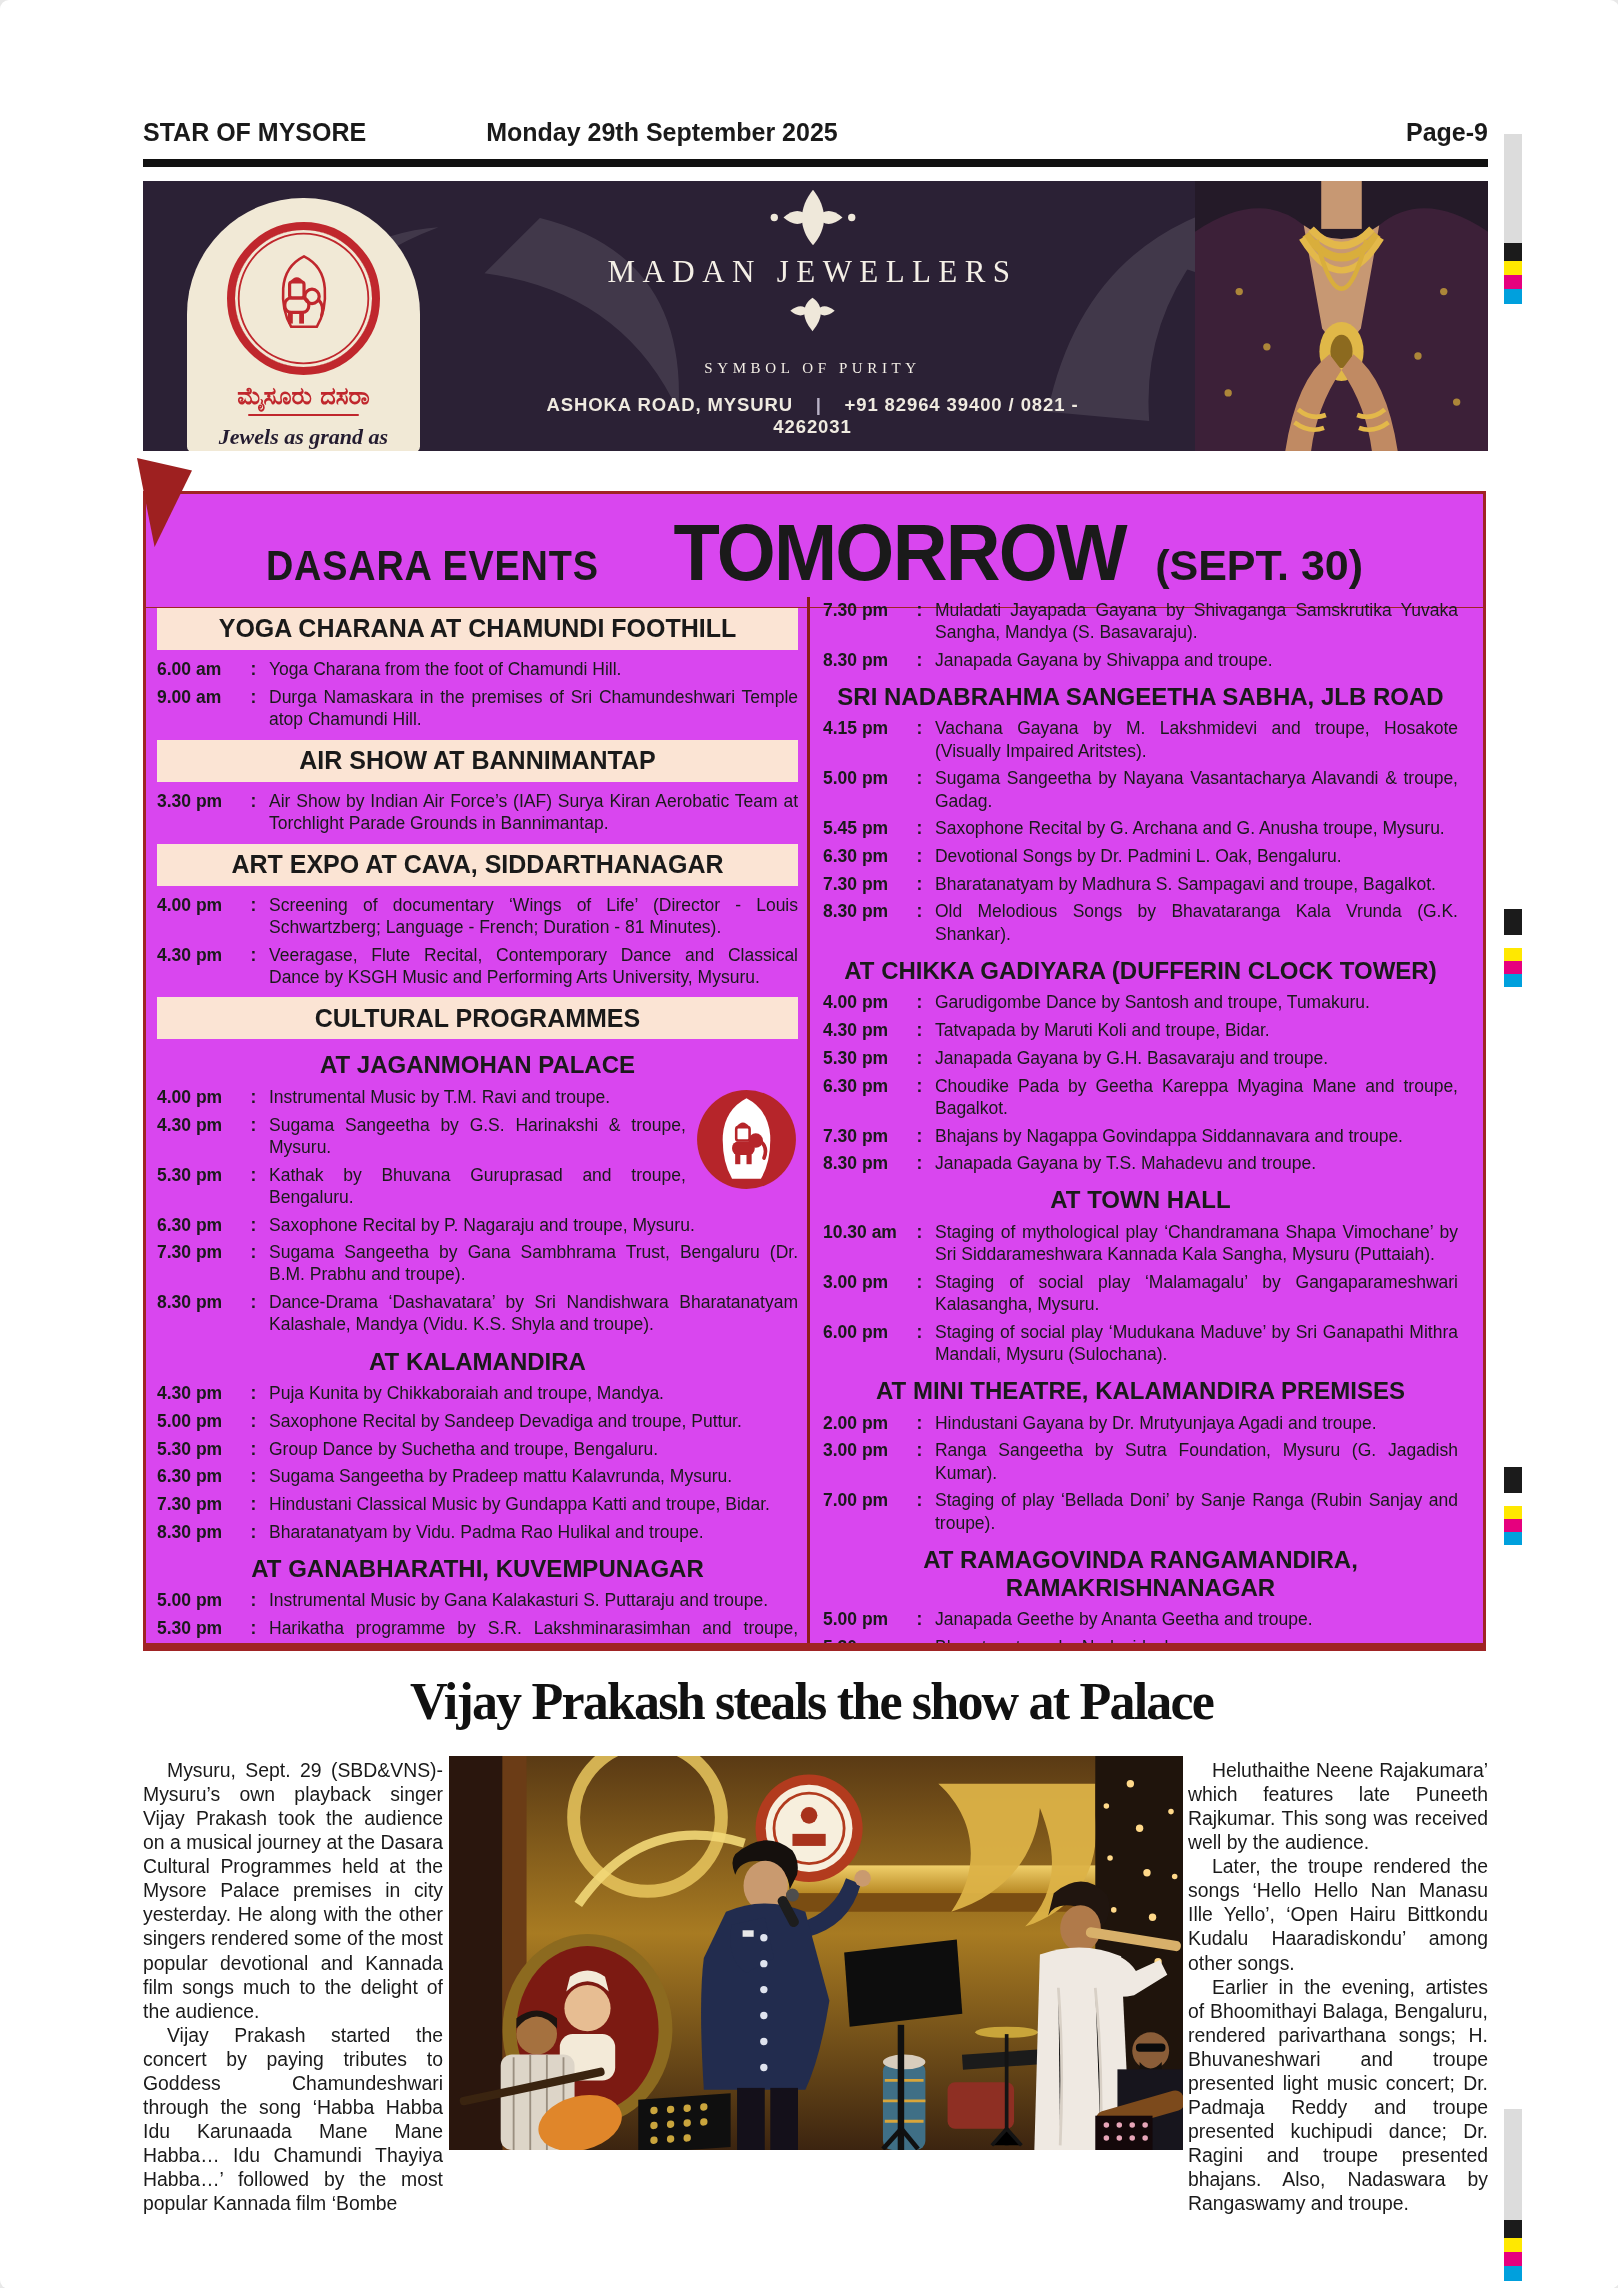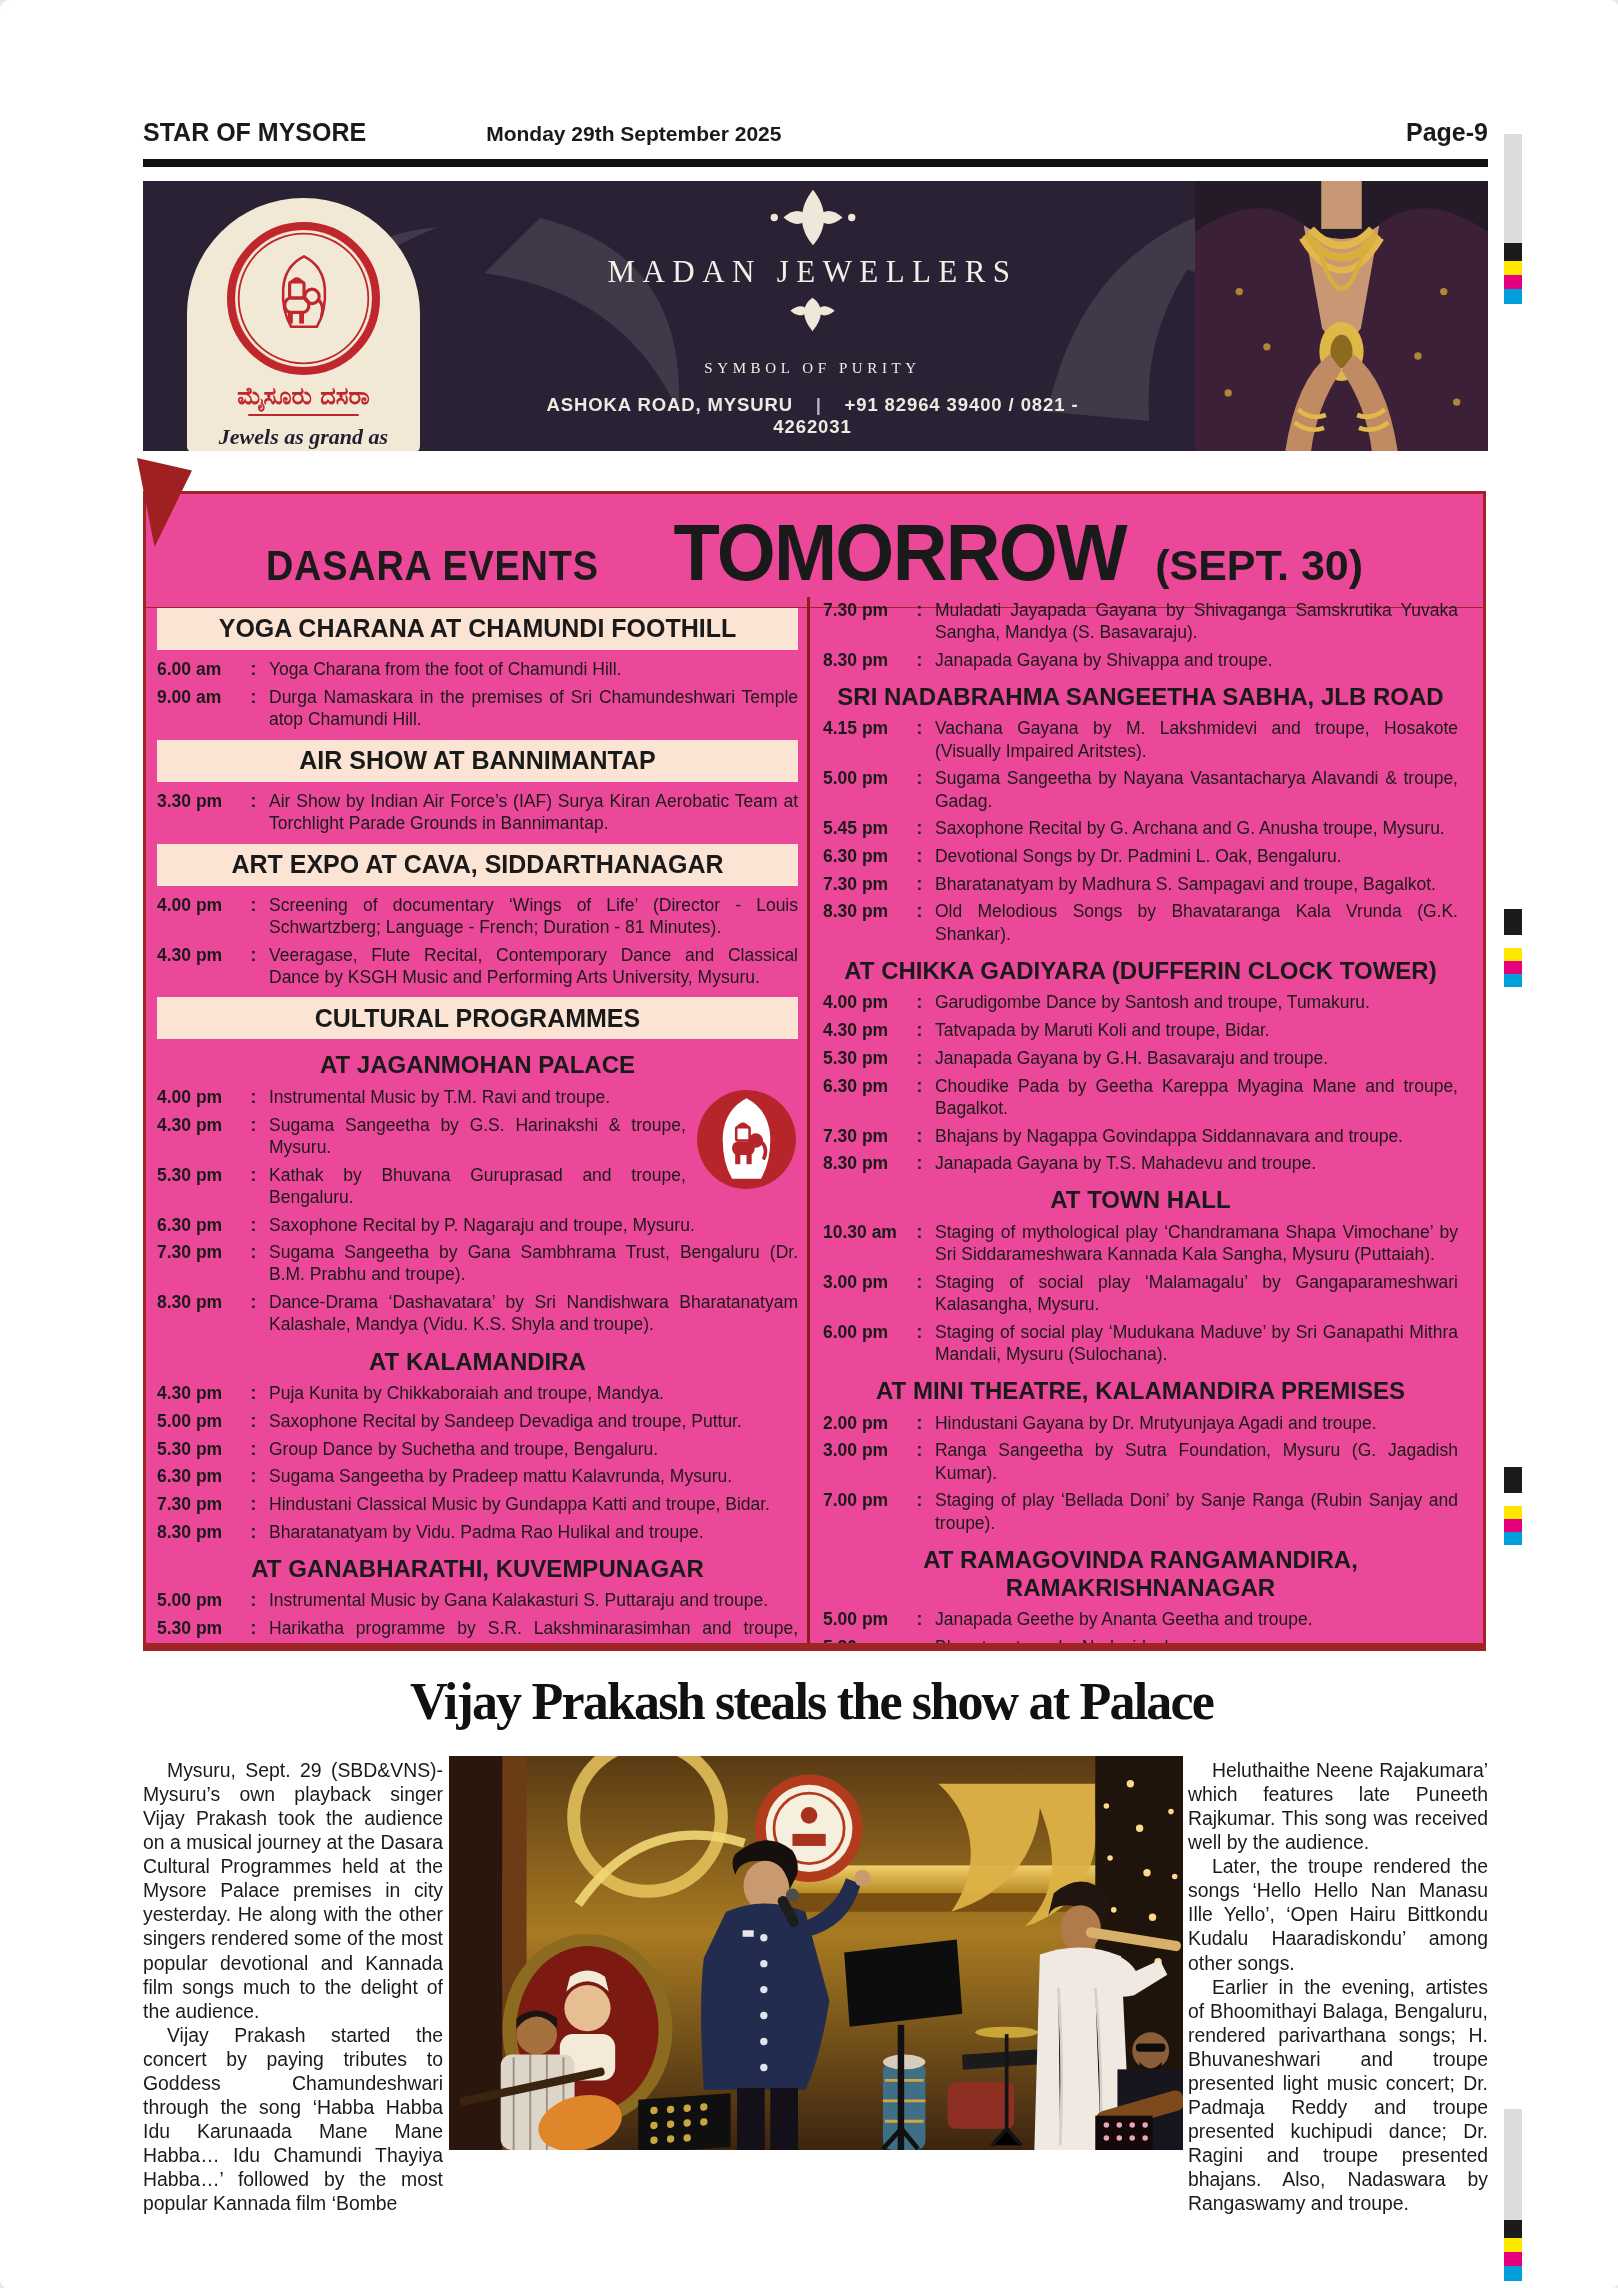--- a/index.html
+++ b/index.html
@@ -2,21 +2,21 @@
 <html style="font-size:14.8px"><head>
 <meta charset="utf-8">
 <style>
   html,body{margin:0;padding:0;background:#e8e8e8;}
   #page{position:relative;width:1619px;height:2289px;background:#ffffff;
         font-family:"Liberation Sans",sans-serif;color:#1a1a1a;overflow:hidden;border-radius:9px;}
 
   
   .masthead{position:absolute;left:143px;top:118px;width:1345px;display:flex;align-items:baseline;}
   .masthead .paper{font-size:25px;font-weight:800;letter-spacing:0;}
-  .masthead .date{font-size:21px;font-weight:700;margin-left:120px;}
+  .masthead .date{font-size:25px;font-weight:700;margin-left:120px;}
   .masthead .pageno{font-size:25px;font-weight:800;margin-left:auto;}
   .mastrule{position:absolute;left:143px;top:159px;width:1345px;height:8.3px;background:#111;}
 
   
   .banner{position:absolute;left:143px;top:181px;width:1345px;height:270px;background:#2b2135;overflow:hidden;}
   .banner .leaves{position:absolute;inset:0;opacity:.10;}
   .arch{position:absolute;left:44px;top:16.6px;width:233px;height:254px;background:#f1e9d6;
         border-radius:116px 116px 5.5px 5.5px;text-align:center;}
   .ring{width:137px;height:137px;border:8.3px solid #c0272d;border-radius:50%;margin:24px auto 0;
         display:flex;align-items:center;justify-content:center;box-shadow:inset 0 0 0 2.8px #f1e9d6,inset 0 0 0 4.6px #c0272d;}
@@ -25,21 +25,21 @@
   .scripttag{font-family:"Liberation Serif",serif;font-style:italic;font-weight:700;font-size:22px;color:#241c30;margin-top:7.4px;}
   .ad-center{position:absolute;left:397px;top:0;width:545px;height:270px;text-align:center;color:#f4efe6;}
   .brand{font-family:"Liberation Serif",serif;font-size:31px;letter-spacing:7.4px;margin-top:3.7px;}
   .purity{font-family:"Liberation Serif",serif;font-size:15px;letter-spacing:4.6px;margin-top:24px;}
   .ad-info{position:absolute;left:0;right:0;bottom:13px;font-size:18.5px;font-weight:700;letter-spacing:0.9px;color:#efeae0;}
   .ad-info .sep{margin:0 16.6px;color:#b9b2c6;}
   .model{position:absolute;right:0;top:0;width:293px;height:270px;background:#241a28;}
 
   
   .events-box{position:absolute;left:143px;top:491px;width:1337px;height:1149px;
-              border:3.7px solid #a02424;border-bottom-width:8.3px;background:#ec4899;}
+              border:3.7px solid #a02424;border-bottom-width:8.3px;background:#d946ef;}
   .corner-flag{position:absolute;left:137px;top:458px;width:55px;height:89px;background:#9e2020;
                clip-path:polygon(0 0,100% 14%,32% 100%);z-index:3;}
   .evt-title{height:100px;display:flex;align-items:baseline;justify-content:center;gap:20px;
              padding-top:13px;border-bottom:1.8px solid #a02424;}
   .kicker{font-size:43px;font-weight:600;letter-spacing:0.9px;transform:scaleX(.88);transform-origin:left bottom;}
   .tomorrow{font-size:79px;font-weight:800;letter-spacing:-1.8px;transform:scaleX(.96);}
   .septnote{font-size:43px;font-weight:600;}
   .evt-cols{position:absolute;left:0;right:0;top:103px;bottom:0;display:flex;}
   .evt-col{overflow:hidden;padding:1.8px 9.2px 5.5px 11px;}
   .evt-col.left{width:641px;}

